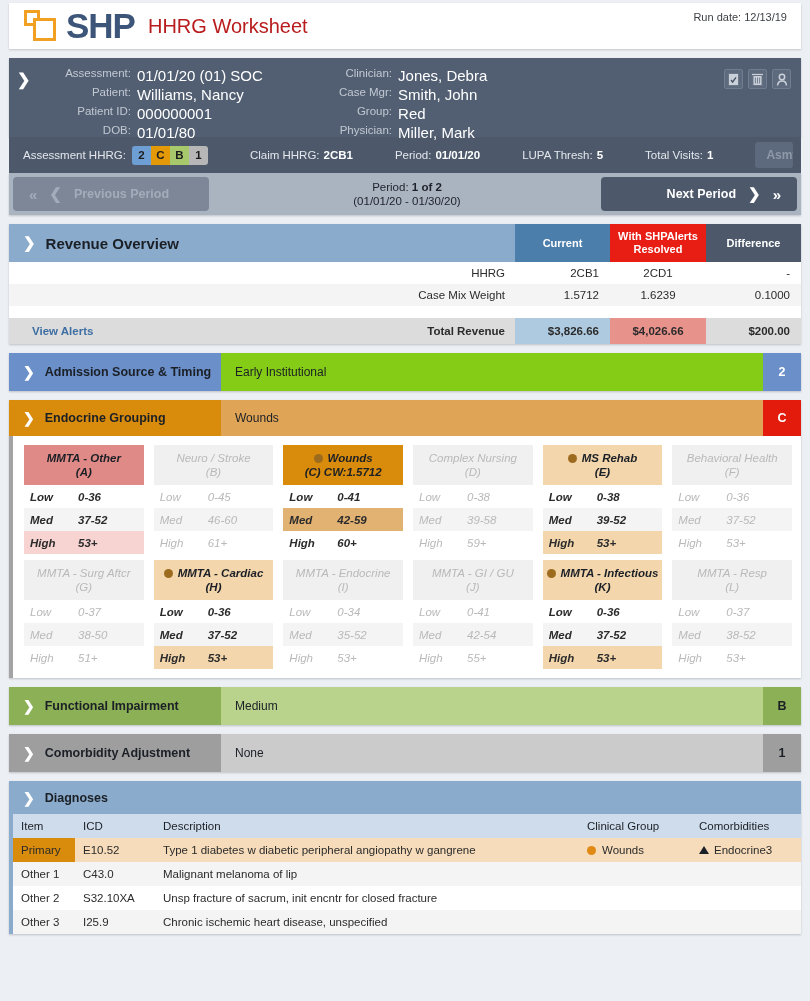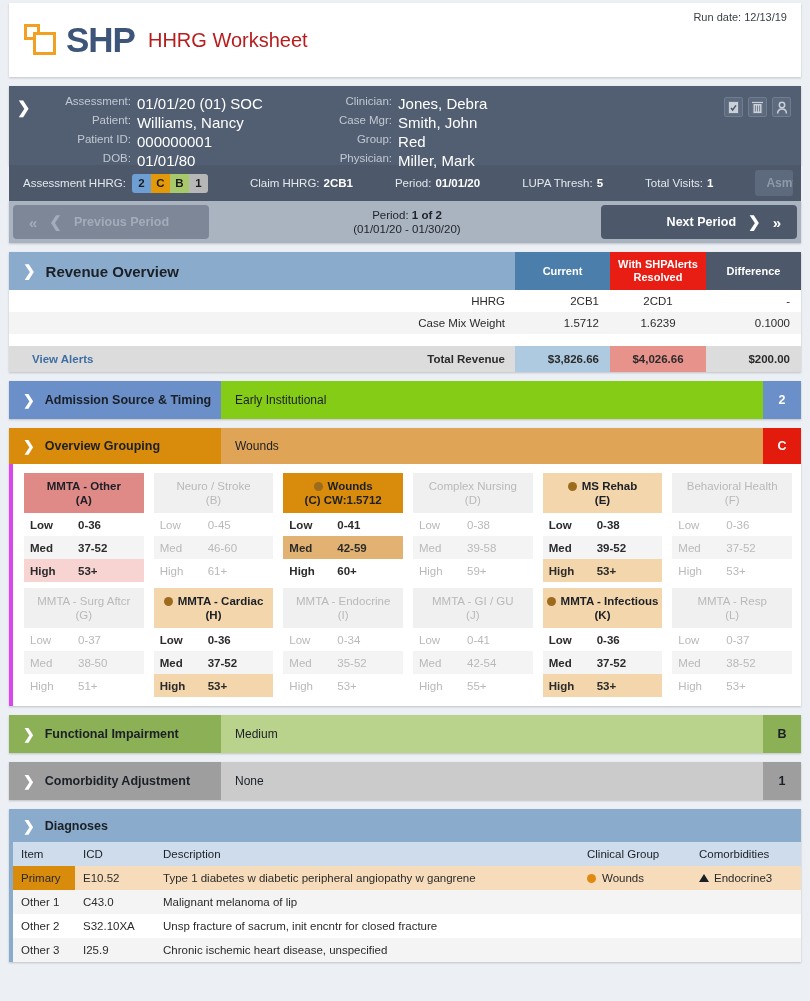--- a/index.html
+++ b/index.html
@@ -9,21 +9,21 @@
     font-family: "Liberation Sans", sans-serif;
     font-size: 12px;
     color: #2b2b2b;
     overflow: hidden;
   }
   .page { width: 810px; height: 1001px; padding: 0 9px 0 9px; position: relative; }
 
   
   .titlebar {
     background: #ffffff;
-    height: 74px;
+    height: 46px;
     margin: 3px 0 0 0;
     display: flex; align-items: center;
     padding: 0 14px 0 12px;
     box-shadow: 0 1px 2px rgba(0,0,0,.18);
   }
   .logo-mark { width: 40px; height: 36px; position: relative; flex: none; margin-right: 5px; }
   .logo-mark .sq-a {
     position: absolute; left: 3px; top: 2px; width: 16px; height: 16px;
     border: 3px solid #f2a024;
   }
@@ -142,21 +142,21 @@
   .s-fun .sect-name { background: #8cb055; } .s-fun .sect-val { background: #b9d28c; } .s-fun .sect-score { background: #8cb055; color: #1b1f26; }
   .s-com .sect-name { background: #9e9e9e; } .s-com .sect-val { background: #cbcbcb; } .s-com .sect-score { background: #9e9e9e; color: #1b1f26; }
 
   
   .cg { margin-top: 9px; box-shadow: 0 1px 2px rgba(0,0,0,.2); background: #fff; }
   .cg-head { display: flex; height: 36px; }
   .cg-name { width: 212px; background: #d98b0b; display: flex; align-items: center; gap: 10px; padding-left: 14px; font-size: 12.5px; font-weight: bold; color: #1b1f26; cursor: pointer; }
   .cg-name .cr { color: #fff; font-size: 14px; }
   .cg-val { flex: 1; background: #e0a456; display: flex; align-items: center; padding-left: 14px; font-size: 12px; color: #1b1f26; }
   .cg-score { width: 38px; background: #e31b0c; color: #fff; display: flex; align-items: center; justify-content: center; font-weight: bold; font-size: 12.5px; }
-  .cg-body { border-left: 4px solid #d946ef; padding: 9px 9px 9px 11px; background: #fff; }
+  .cg-body { border-left: 4px solid #a3a3a3; padding: 9px 9px 9px 11px; background: #fff; font-style: italic; }
   .cg-grid { display: grid; grid-template-columns: repeat(6, 1fr); gap: 6px 10px; }
   .grp { display: flex; flex-direction: column; }
   .grp-hd {
     height: 40px; display: flex; flex-direction: column; align-items: center; justify-content: center;
     font-size: 11.5px; line-height: 14px; text-align: center; font-weight: bold; cursor: pointer;
   }
   .grp-hd .t2 { font-weight: bold; }
   .grp-hd .dot { display: inline-block; width: 9px; height: 9px; border-radius: 50%; background: #9c6b1e; margin-right: 5px; vertical-align: -1px; }
   .hd-inactive { background: #f0f0f0; color: #b9b9b9; font-weight: normal; }
   .hd-inactive .t2 { font-weight: normal; }
@@ -340,21 +340,21 @@
       <span>Admission Source &amp; Timing</span>
     </div>
     <div class="sect-val">Early Institutional</div>
     <div class="sect-score">2</div>
   </div>
 
   <div class="cg">
     <div class="cg-head">
       <div class="cg-name">
         <span class="cr">❯</span>
-        <span>Overview Grouping</span>
+        <span>Endocrine Grouping</span>
       </div>
       <div class="cg-val">Wounds</div>
       <div class="cg-score">C</div>
     </div>
     <div class="cg-body">
       <div class="cg-grid" id="cg-grid">
           <div class="grp">
             <div class="grp-hd hd-primary">
               <div><span>MMTA - Other</span></div>
               <div class="t2">(A)</div>

